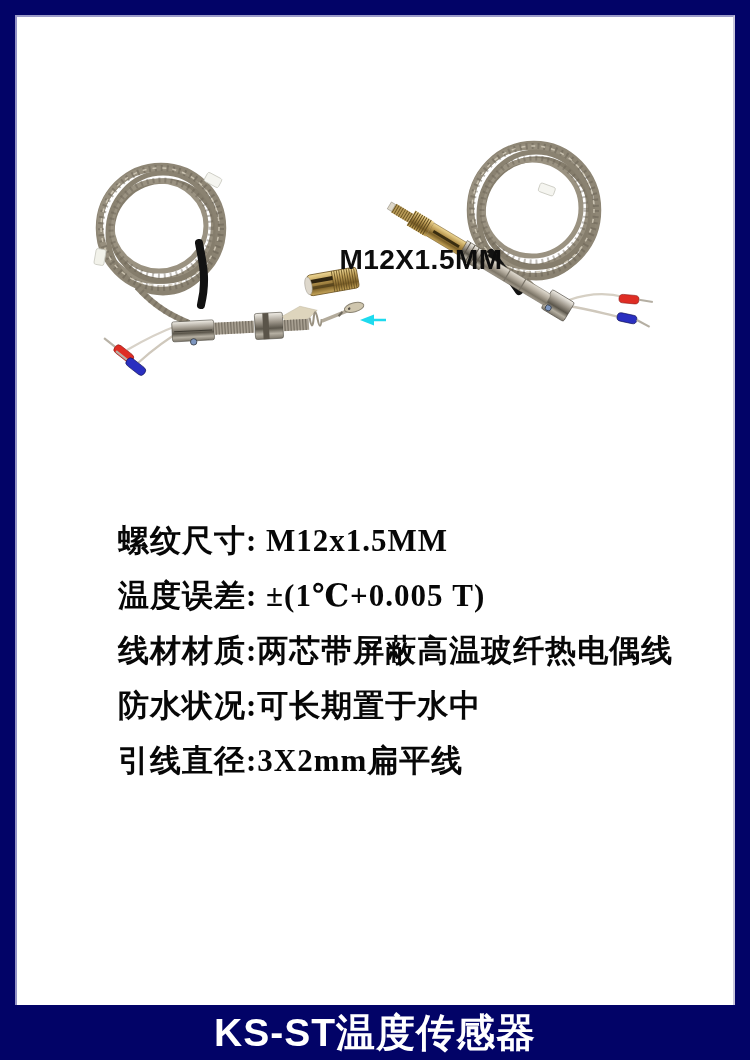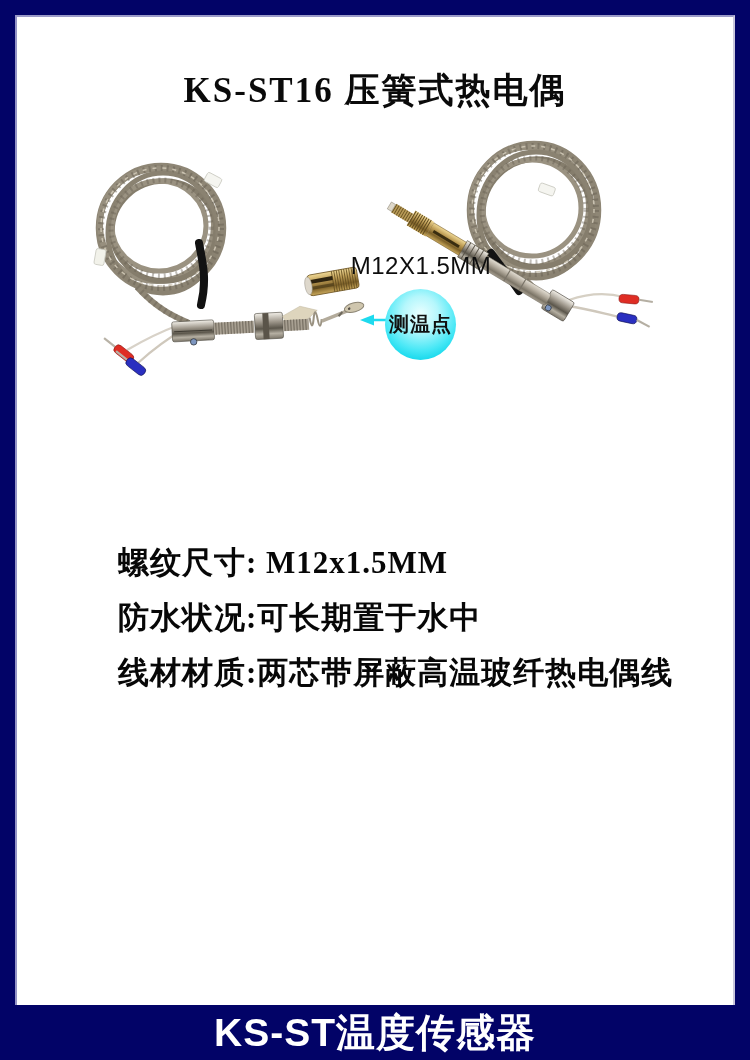--- a/index.html
+++ b/index.html
@@ -15,52 +15,51 @@
     box-sizing:border-box;
   }
   .title{
     position:absolute;left:0;top:50px;width:100%;
     text-align:center;color:#0a0a0a;
     font-family:"Liberation Serif","DejaVu Serif",serif;
     font-weight:700;font-size:35px;letter-spacing:2px;
   }
   .photos{position:absolute;left:0;top:0;width:720px;height:990px;}
   .m12label{
-    position:absolute;left:404px;top:235px;transform:translateX(-50%);
-    font-weight:400;font-size:24px;letter-spacing:.5px;color:#0d0d0d;white-space:nowrap;
+    position:absolute;left:404px;top:227px;transform:translateX(-50%);
+    font-weight:700;font-size:28px;letter-spacing:.5px;color:#0d0d0d;white-space:nowrap;
   }
   .callout{
     position:absolute;left:368px;top:272px;width:71px;height:71px;border-radius:50%;
     background:radial-gradient(circle at 50% 35%, #eaffff 0%, #b5f7fc 30%, #4ae8f6 62%, #00d2e8 88%, #00c3dc 100%);
     display:flex;align-items:center;justify-content:center;
   }
   .callout span{font-weight:700;font-size:20px;color:#101010;letter-spacing:1px;}
   .specs{
-    position:absolute;left:101px;top:530px;display:flex;flex-direction:column;gap:24px;
+    position:absolute;left:101px;top:508px;display:flex;flex-direction:column;gap:24px;
   }
   .spec{
     font-family:"Liberation Serif","DejaVu Serif",serif;
     font-weight:700;font-size:31px;line-height:31px;color:#070707;
     letter-spacing:1px;white-space:nowrap;
   }
   .footer{
     position:absolute;left:0;bottom:0;width:750px;height:55px;
     background:#020367;display:flex;align-items:center;justify-content:center;
   }
   .footer span{
     color:#ffffff;font-weight:700;font-size:39px;letter-spacing:1px;
   }
 </style>
 </head>
 <body>
 
 <div class="page">
   <div class="content">
 
-    <div class="title">KS-ST16 压簧式热电偶</div>
 
     <svg class="photos" viewBox="0 0 720 990" xmlns="http://www.w3.org/2000/svg">
       <defs>
         <linearGradient id="steelV" x1="0" y1="0" x2="0" y2="1">
           <stop offset="0" stop-color="#f2efe8"></stop>
             <stop offset=".35" stop-color="#9d968a"></stop>
           <stop offset=".6" stop-color="#5b564b"></stop>
             <stop offset=".8" stop-color="#b5afa2"></stop>
           <stop offset="1" stop-color="#7c766a"></stop>
         </linearGradient>
@@ -181,27 +180,26 @@
       </g>
 
       <g>
         <line x1="369" y1="303" x2="356" y2="303" stroke="#1edaee" stroke-width="2.5"></line>
         <polygon points="343,303 357,297.5 357,308.5" fill="#1edaee"></polygon>
       </g>
     </svg>
 
     <div class="m12label">M12X1.5MM</div>
 
-    <div class="callout">
-      <span>测温点</span>
-    </div>
 
     <div class="specs">
       <div class="spec">螺纹尺寸: M12x1.5MM</div>
+      <div class="spec">温度误差: ±(1℃+0.005 T)</div>
+      <div class="spec">线材材质:两芯带屏蔽高温玻纤热电偶线</div>
       <div class="spec">防水状况:可长期置于水中</div>
-      <div class="spec">线材材质:两芯带屏蔽高温玻纤热电偶线</div>
+      <div class="spec">引线直径:3X2mm扁平线</div>
     </div>
   </div>
 
   <div class="footer">
     <span>KS-ST温度传感器</span>
   </div>
 </div>
 
 </body></html>

